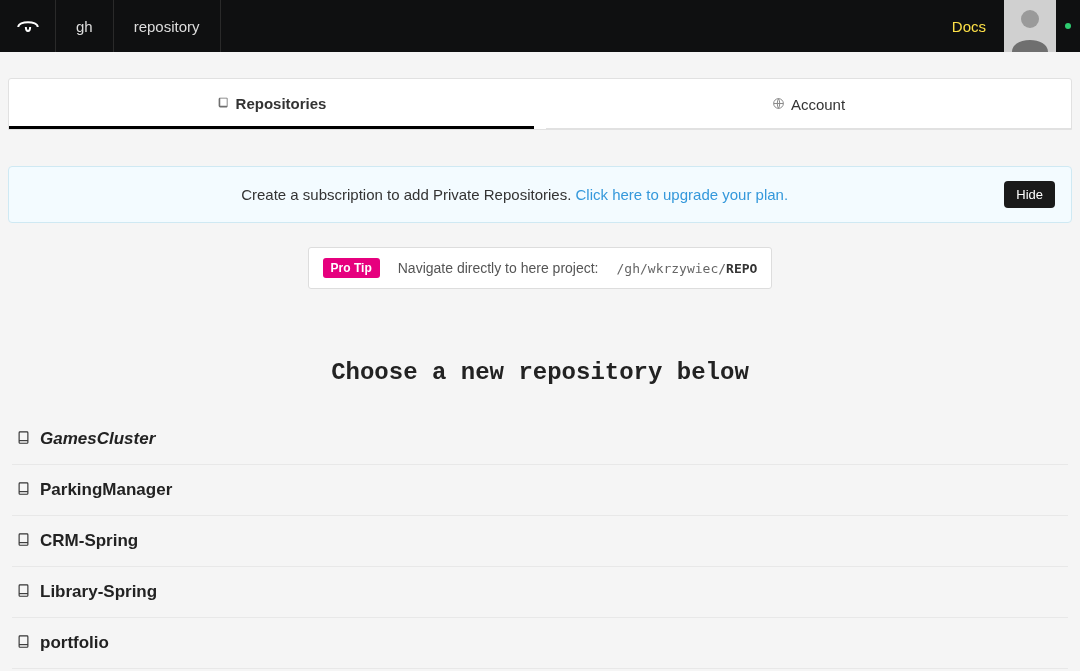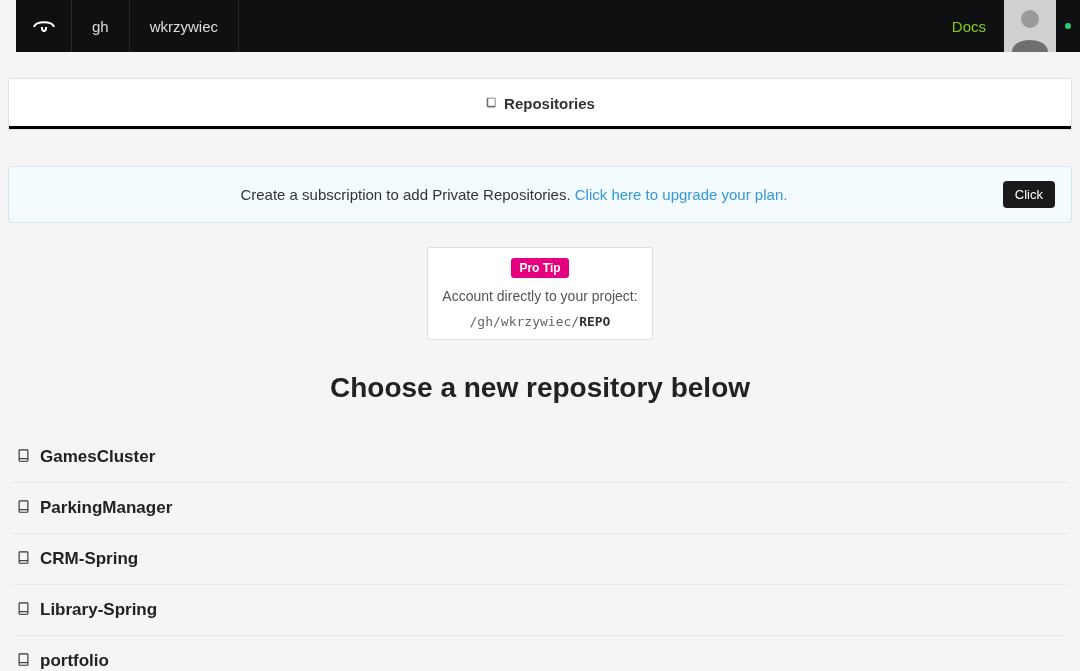--- a/index.html
+++ b/index.html
@@ -1,58 +1,58 @@
 <!DOCTYPE html>
 <html><head>
 <meta charset="utf-8">
 <style>
 * { margin: 0; padding: 0; box-sizing: border-box; }
 body { font-family: -apple-system, BlinkMacSystemFont, "Segoe UI", Helvetica, Arial, sans-serif; background: #f5f5f5; color: #333; }
-.topbar { background: #0f1011; height: 52px; display: flex; align-items: flex-end; color: #fff; margin-left: 16px; }
+.topbar { background: #0f1011; height: 52px; display: flex; align-items: flex-end; color: #fff; }
 .logo-cell { width: 56px; height: 52px; display: flex; align-items: center; justify-content: center; border-right: 1px solid #2a2a2a; }
 .crumb { padding: 0 20px; height: 52px; display: flex; align-items: center; border-right: 1px solid #2a2a2a; color: #ddd; font-size: 15px; cursor: pointer; }
 .spacer { flex: 1; }
-.navlink { padding: 0 18px; height: 52px; display: flex; align-items: center; color: #84cc16; font-size: 15px; cursor: pointer; }
+.navlink { padding: 0 18px; height: 52px; display: flex; align-items: center; color: #fde047; font-size: 15px; cursor: pointer; }
 .avatar-cell { width: 52px; height: 52px; background: #888; }
 .avatar-cell svg { width: 52px; height: 52px; }
 .status-dot { width: 24px; height: 52px; display: flex; align-items: center; justify-content: center; }
 .status-dot span { width: 6px; height: 6px; border-radius: 50%; background: #2ecc71; display: block; }
 .container { padding: 26px 8px 0 8px; }
 .tabs-card { background: #fff; border: 1px solid #e1e1e1; border-radius: 3px 3px 0 0; }
 .tabs { display: flex; gap: 12px; }
 .tab { flex: 1; text-align: center; padding: 16px 0 14px 0; font-size: 15px; color: #333; cursor: pointer; border-bottom: 1px solid #e1e1e1; display: flex; align-items: center; justify-content: center; gap: 6px; }
 .tab.active { border-bottom: 3px solid #000; font-weight: 600; }
 .tab .ticon { font-size: 13px; opacity: 0.7; }
 .alert { margin: 36px 0 0 0; background: #f3fbff; border: 1px solid #cfe9f3; border-radius: 4px; padding: 14px 16px; display: flex; align-items: center; }
 .alert-text { flex: 1; text-align: center; font-size: 15px; color: #333; }
 .alert-text a { color: #3498db; text-decoration: none; }
 .hide-btn { background: #1a1a1a; color: #fff; border: none; border-radius: 4px; padding: 6px 12px; font-size: 13px; cursor: pointer; }
-.tipbox { margin: 24px auto 0 auto; width: fit-content; border: 1px solid #ddd; border-radius: 3px; padding: 10px 14px; display: flex; align-items: center; gap: 10px; font-size: 14px; color: #555; background: #fff; flex-direction: column; }
+.tipbox { margin: 24px auto 0 auto; width: fit-content; border: 1px solid #ddd; border-radius: 3px; padding: 10px 14px; display: flex; align-items: center; gap: 18px; font-size: 14px; color: #555; background: #fff; }
 .protip { background: #e6007e; color: #fff; font-size: 12px; font-weight: 600; padding: 3px 8px; border-radius: 3px; }
 .tip-path { font-family: "SFMono-Regular", Consolas, monospace; font-size: 13px; color: #666; }
 .tip-path .bold { font-weight: 700; color: #333; text-align: center; }
-.heading { text-align: center; font-size: 28px; font-weight: 700; margin: 32px 0 28px 0; color: #222; }
+.heading { text-align: center; font-size: 24px; font-weight: 700; margin: 70px 0 28px 0; color: #222; font-family: Liberation Mono, monospace; }
 .repo-list { padding: 0 4px; }
 .repo-item { display: flex; align-items: center; gap: 10px; padding: 15px 4px; border-bottom: 1px solid #e8e8e8; cursor: pointer; }
-.repo-item:first-child { border-top: none; }
+.repo-item:first-child { border-top: none; font-style: italic; }
 .repo-icon { font-size: 13px; color: #555; width: 14px; text-align: center; }
 .repo-name { font-size: 17px; font-weight: 600; color: #222; }
 </style>
 </head>
 <body>
 
 <div class="topbar">
   <div class="logo-cell">
     <svg width="26" height="26" viewBox="0 0 24 24" fill="none" stroke="#fff" stroke-width="1.8">
       <path d="M3 13 C3 7, 21 7, 21 13"></path>
       <path d="M10 13 C10 18, 14 18, 14 13"></path>
     </svg>
   </div>
   <div class="crumb">gh</div>
-  <div class="crumb">wkrzywiec</div>
+  <div class="crumb">repository</div>
   <div class="spacer"></div>
   <div class="navlink">Docs</div>
   <div class="avatar-cell">
     <svg viewBox="0 0 52 52">
       <rect width="52" height="52" fill="#d0d0d0"></rect>
       <circle cx="26" cy="19" r="9" fill="#9a9a9a"></circle>
       <path d="M8 52 C8 36, 44 36, 44 52 Z" fill="#6f6f6f"></path>
     </svg>
   </div>
   <div class="status-dot">
@@ -64,33 +64,42 @@
   <div class="tabs-card">
     <div class="tabs">
       <div class="tab active">
         <span class="ticon">
           <svg width="13" height="13" viewBox="0 0 16 16" fill="#333">
               <path d="M3 2h9a1 1 0 0 1 1 1v10a1 1 0 0 1-1 1H4a2 2 0 0 1-2-2V4a2 2 0 0 1 1-2zm1 1v9h8V3H4z"></path>
             </svg>
         </span>
         <span>Repositories</span>
       </div>
+      <div class="tab">
+        <span class="ticon">
+          <svg width="13" height="13" viewBox="0 0 16 16" fill="none" stroke="#555" stroke-width="1.2">
+              <circle cx="8" cy="8" r="6"></circle>
+              <path d="M2 8h12M8 2c2 3 2 9 0 12M8 2c-2 3-2 9 0 12"></path>
+            </svg>
+        </span>
+        <span>Account</span>
+      </div>
     </div>
   </div>
 
   <div class="alert">
     <div class="alert-text">
       <span>Create a subscription to add Private Repositories. </span><a href="#">Click here to upgrade your plan.</a>
     </div>
-    <button class="hide-btn">Click</button>
+    <button class="hide-btn">Hide</button>
   </div>
 
   <div class="tipbox">
     <span class="protip">Pro Tip</span>
-    <span>Account directly to your project:</span>
+    <span>Navigate directly to here project:</span>
     <span class="tip-path">
       <span>/gh/wkrzywiec/</span><span class="bold">REPO</span>
     </span>
   </div>
 
   <h2 class="heading">Choose a new repository below</h2>
 
   <div class="repo-list">
 
   <div class="repo-item">

